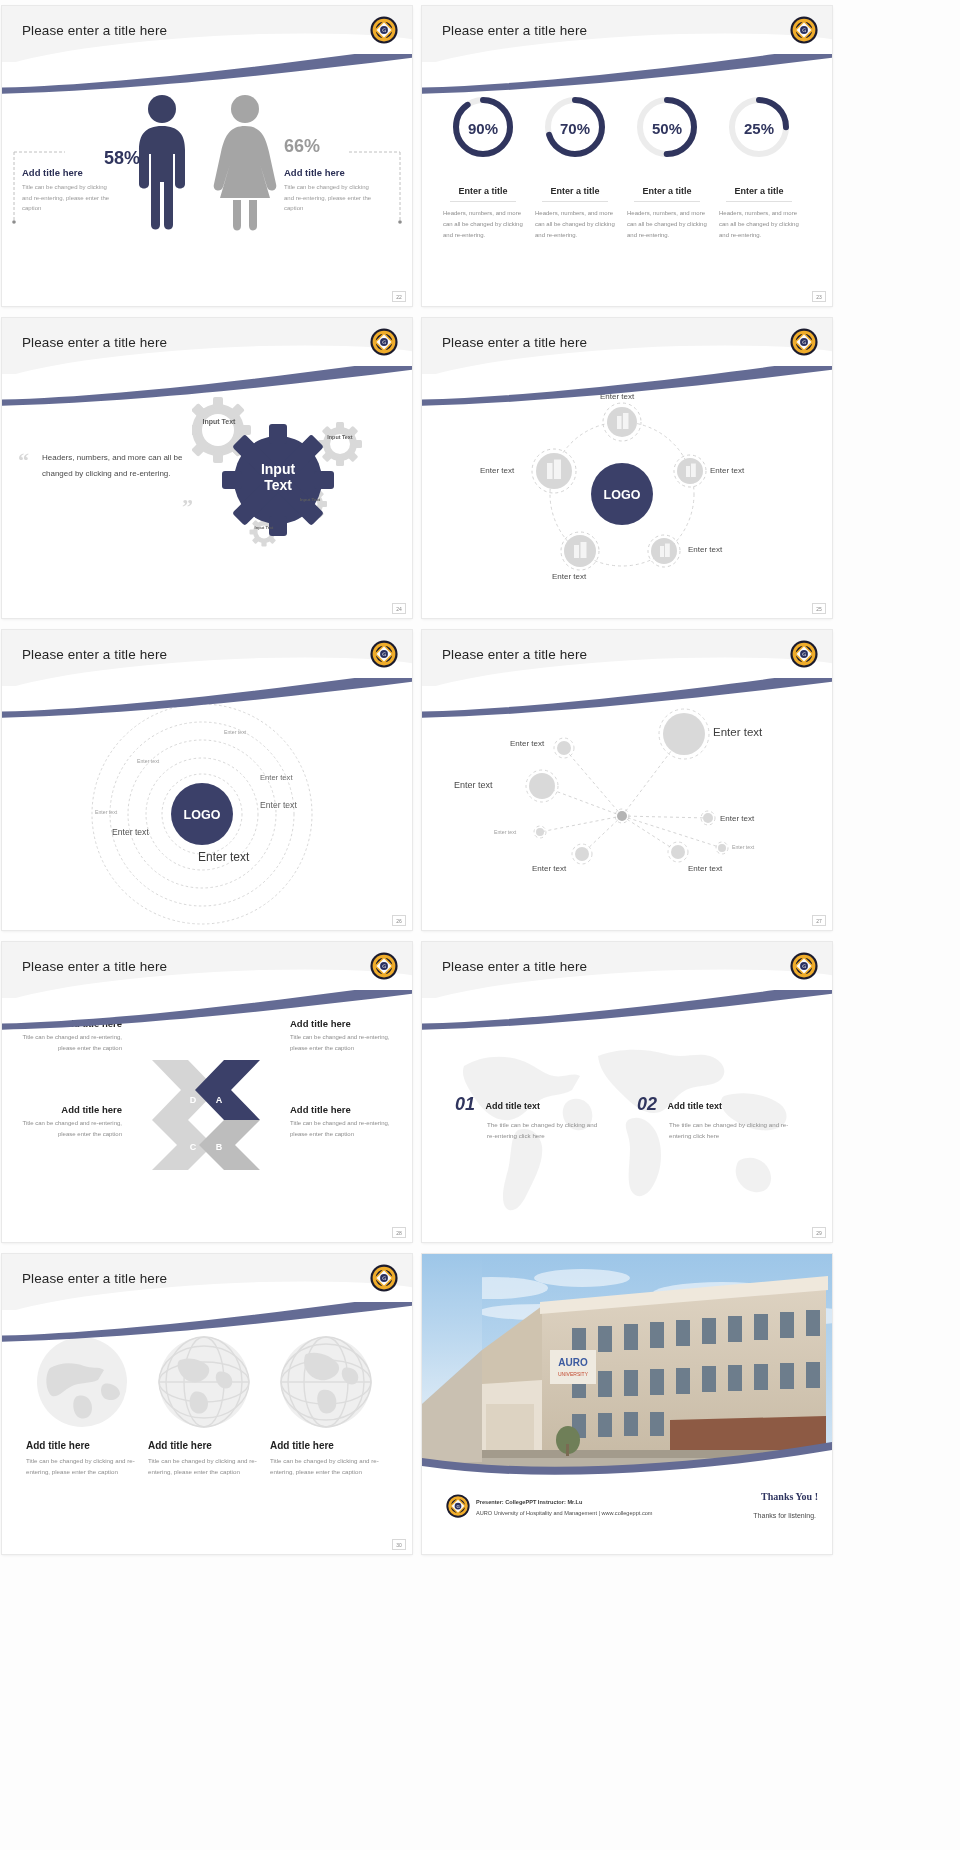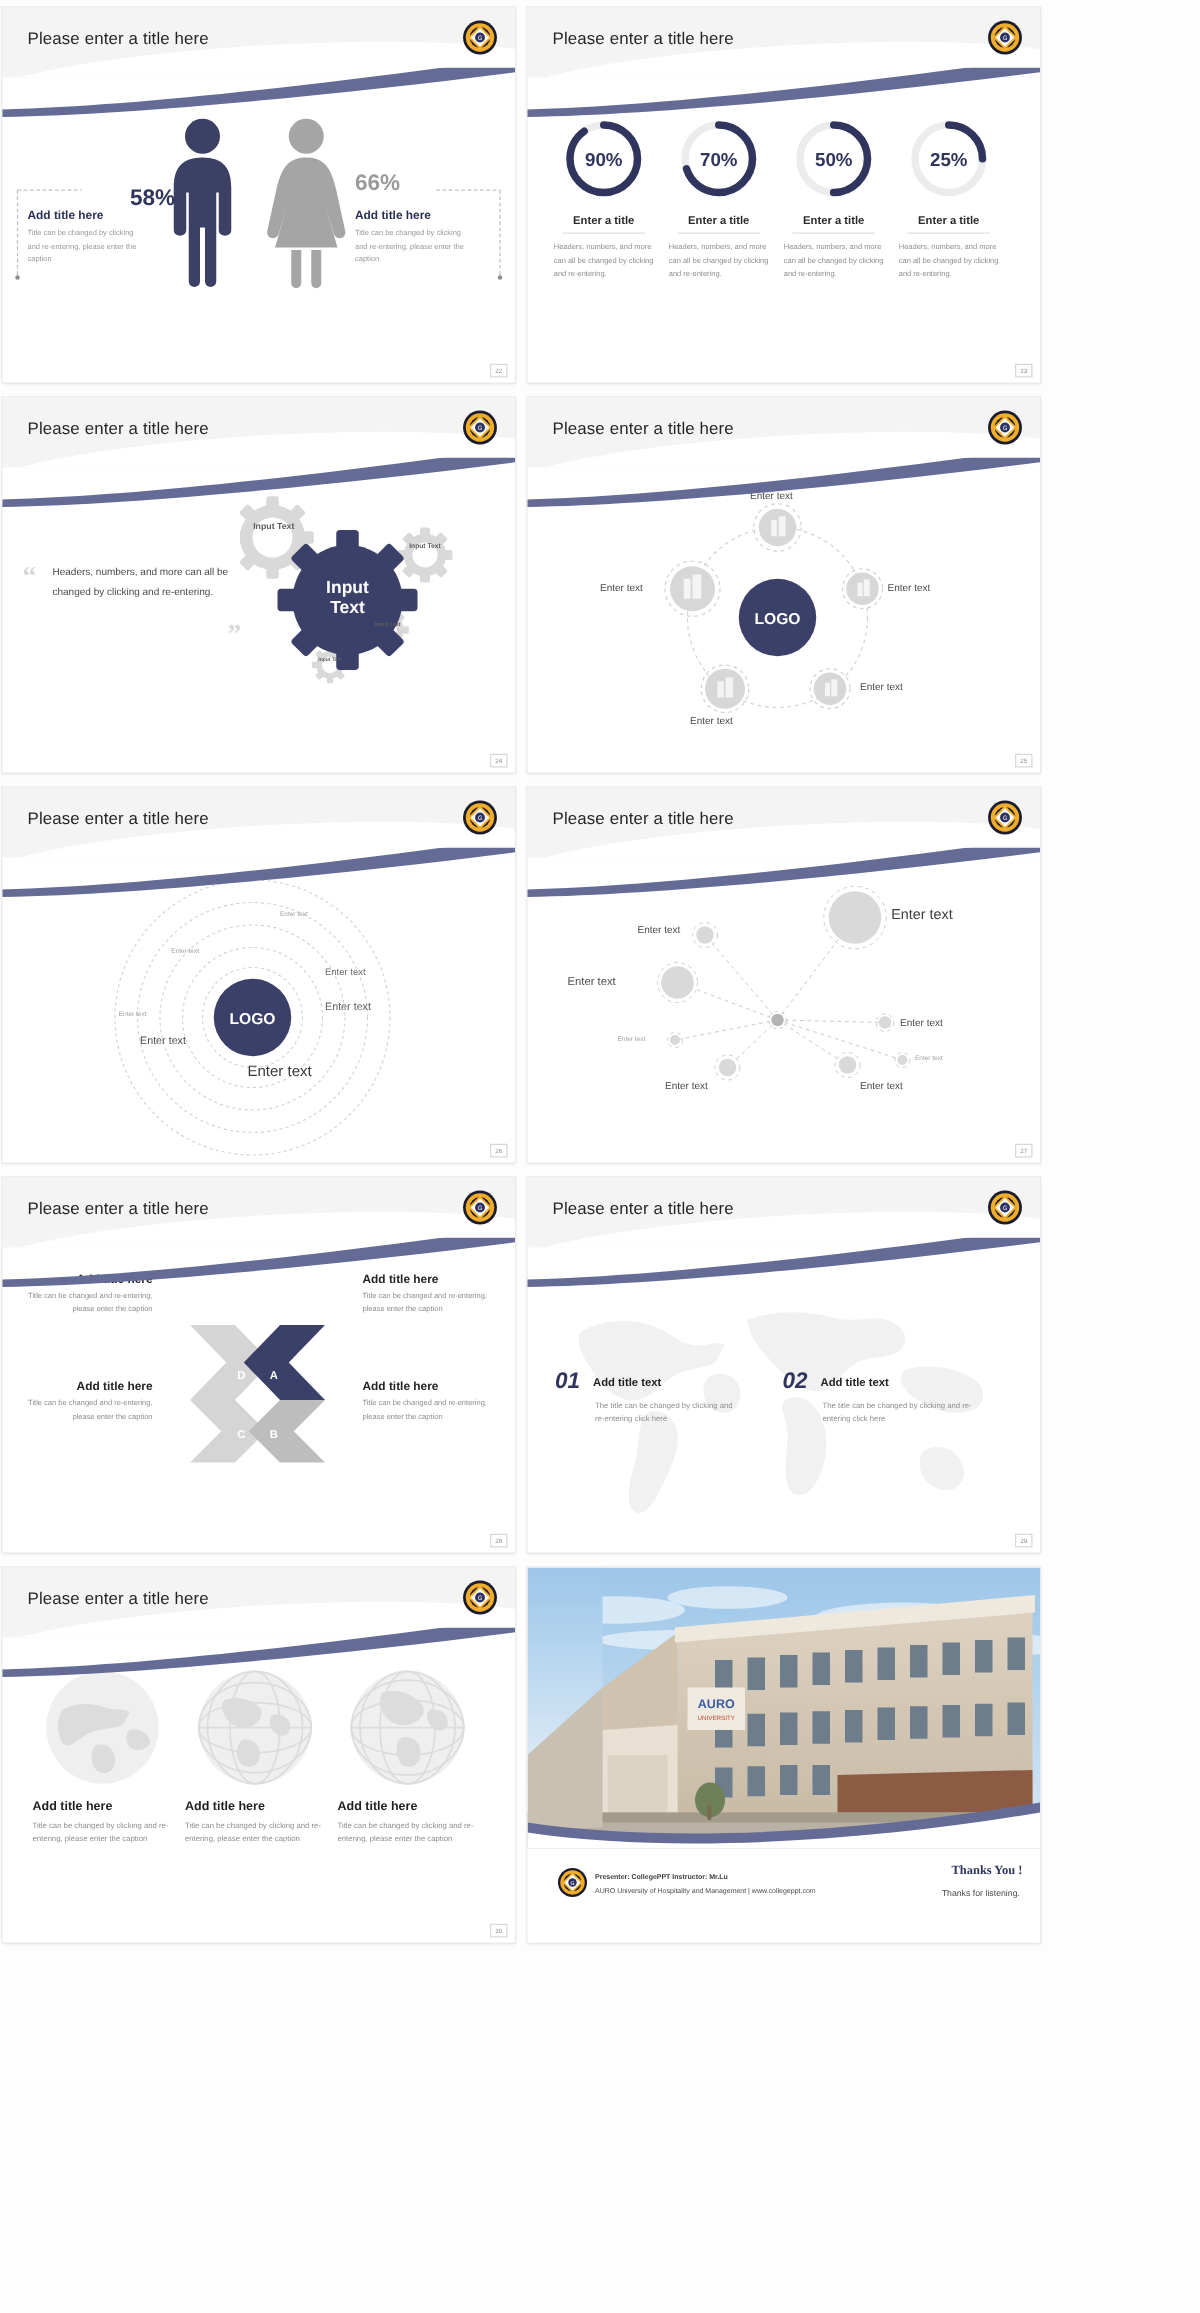--- a/index.html
+++ b/index.html
@@ -65,41 +65,41 @@
   
   .pp-figure { position:absolute; }
   .pp-pct { font-size: 18px; font-weight: bold; }
   .pp-h { font-size: 9.5px; font-weight: bold; color:#2b2f55; margin-top:5px;}
   .pp-p { font-size: 6px; color:#9a9a9a; line-height: 1.75; margin-top:4px; }
 
   
   .donut-col { position:absolute; width: 86px; text-align:center; }
   .donut-col .pct { position:absolute; left:0; top:26px; width:86px; text-align:center;
     font-size:15px; font-weight:bold; color:#30355e; }
-  .donut-col .cap { margin-top:6px; font-size:9px; font-weight:bold; color:#2a2a2a; }
+  .donut-col .cap { margin-top:22px; font-size:9px; font-weight:bold; color:#2a2a2a; }
   .donut-col .rule { width:66px; height:1px; background:#e0e0e0; margin:5px auto 0; }
   .donut-col .desc { margin-top:6px; font-size:6px; color:#8e8e8e; line-height:1.85; text-align:left; padding:0 3px;}
 
   
   .quote { position:absolute; font-size: 22px; color:#d8d8d8; font-family:"Liberation Serif",serif; font-weight:bold;}
   .gear-txt { position:absolute; text-align:center; font-weight:bold; color:#5d5d5d; line-height:1.15;}
 
   
   .nlabel { position:absolute; font-size:8px; color:#4a4a4a; white-space:nowrap; }
   .nlabel.sm { font-size:5.2px; color:#9d9d9d; }
   .nlabel.lg { font-size:12px; color:#3a3a3a; }
   .nlabel.md { font-size:9.5px; color:#3e3e3e; }
 
   
   .x4-txt { position:absolute; width:108px; }
   .x4-txt .h { font-size:9.5px; font-weight:bold; color:#232323; }
   .x4-txt .p { font-size:6px; color:#8e8e8e; line-height:1.8; margin-top:3px; }
 
   
-  .numblk { position:absolute; }
+  .numblk { position:absolute;margin-left:11px; }
   .numblk .n { font-size:18px; font-weight:bold; font-style:italic; color:#30355e; display:inline-block; vertical-align:-1px;}
   .numblk .h { font-size:9px; font-weight:bold; color:#222; display:inline-block; margin-left:6px;}
   .numblk .p { font-size:6.2px; color:#8e8e8e; line-height:1.8; margin-top:4px; margin-left:32px;}
 
   
   .globe-txt { position:absolute; width:112px; }
   .globe-txt .h { font-size:10px; font-weight:bold; color:#1f1f1f; }
   .globe-txt .p { font-size:6.2px; color:#8e8e8e; line-height:1.85; margin-top:4px; }
 
   

